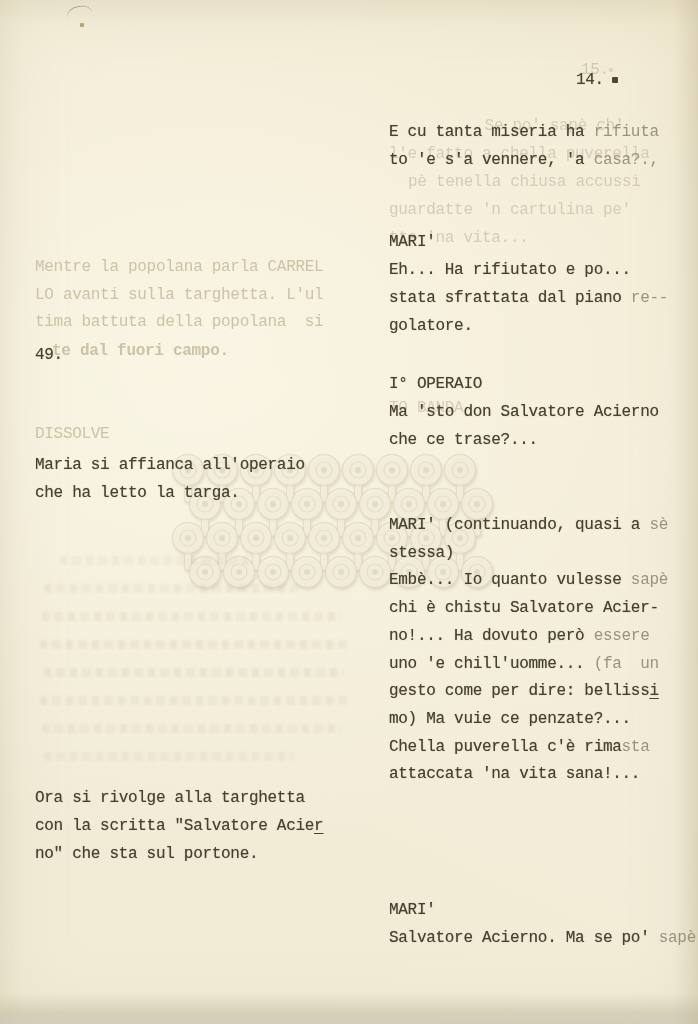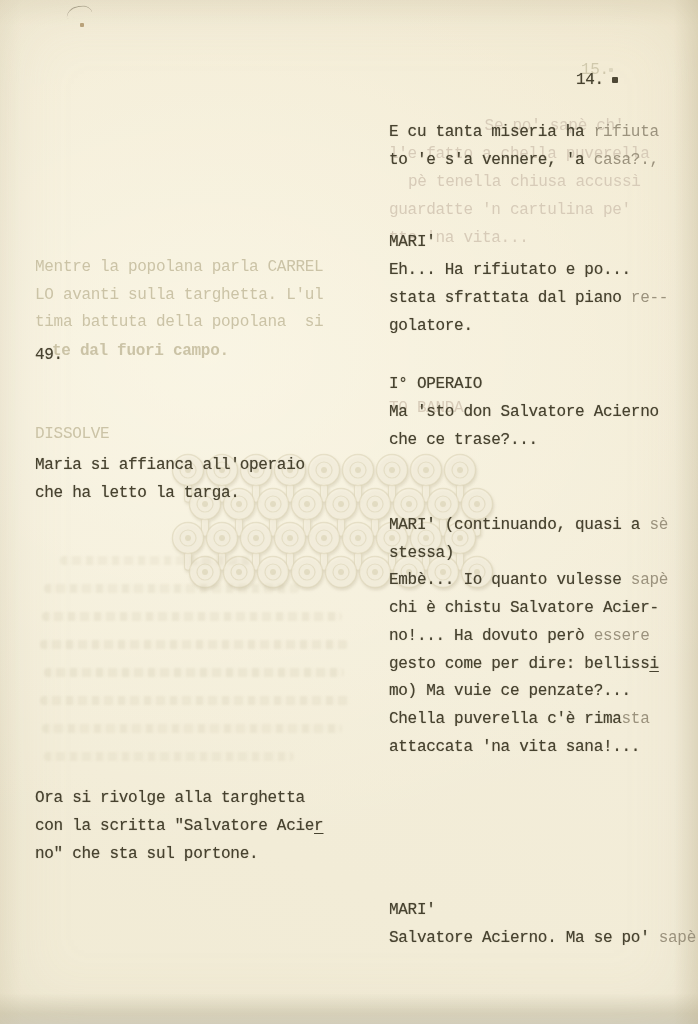--- a/index.html
+++ b/index.html
@@ -240,20 +240,21 @@
     <div class="line ink"><span>Ma 'sto don Salvatore Acierno</span></div>
     <div class="line ink"><span>che ce trase?...</span></div>
   </div>
 
   <div class="block lh277" style="left:389px;top:512px;">
     <div class="line ink"><span>MARI' (continuando, quasi a </span><span class="fade">sè</span></div>
     <div class="line ink"><span>stessa)</span></div>
     <div class="line ink"><span>Embè... Io quanto vulesse </span><span class="fade">sapè</span></div>
     <div class="line ink"><span>chi è chistu Salvatore Acier-</span></div>
     <div class="line ink"><span>no!... Ha dovuto però </span><span class="fade">essere</span></div>
+    <div class="line ink"><span>uno 'e chill'uomme... </span><span class="fade">(fa  un</span></div>
     <div class="line ink"><span>gesto come per dire: belliss</span><span class="u">i</span></div>
     <div class="line ink"><span>mo) Ma vuie ce penzate?...</span></div>
     <div class="line ink"><span>Chella puverella c'è rima</span><span class="fade">sta</span></div>
     <div class="line ink"><span>attaccata 'na vita sana!...</span></div>
   </div>
 
   <div class="block" style="left:389px;top:896px;">
     <div class="line ink"><span>MARI'</span></div>
     <div class="line ink"><span>Salvatore Acierno. Ma se po'</span><span class="fade"> sapè</span></div>
   </div>

